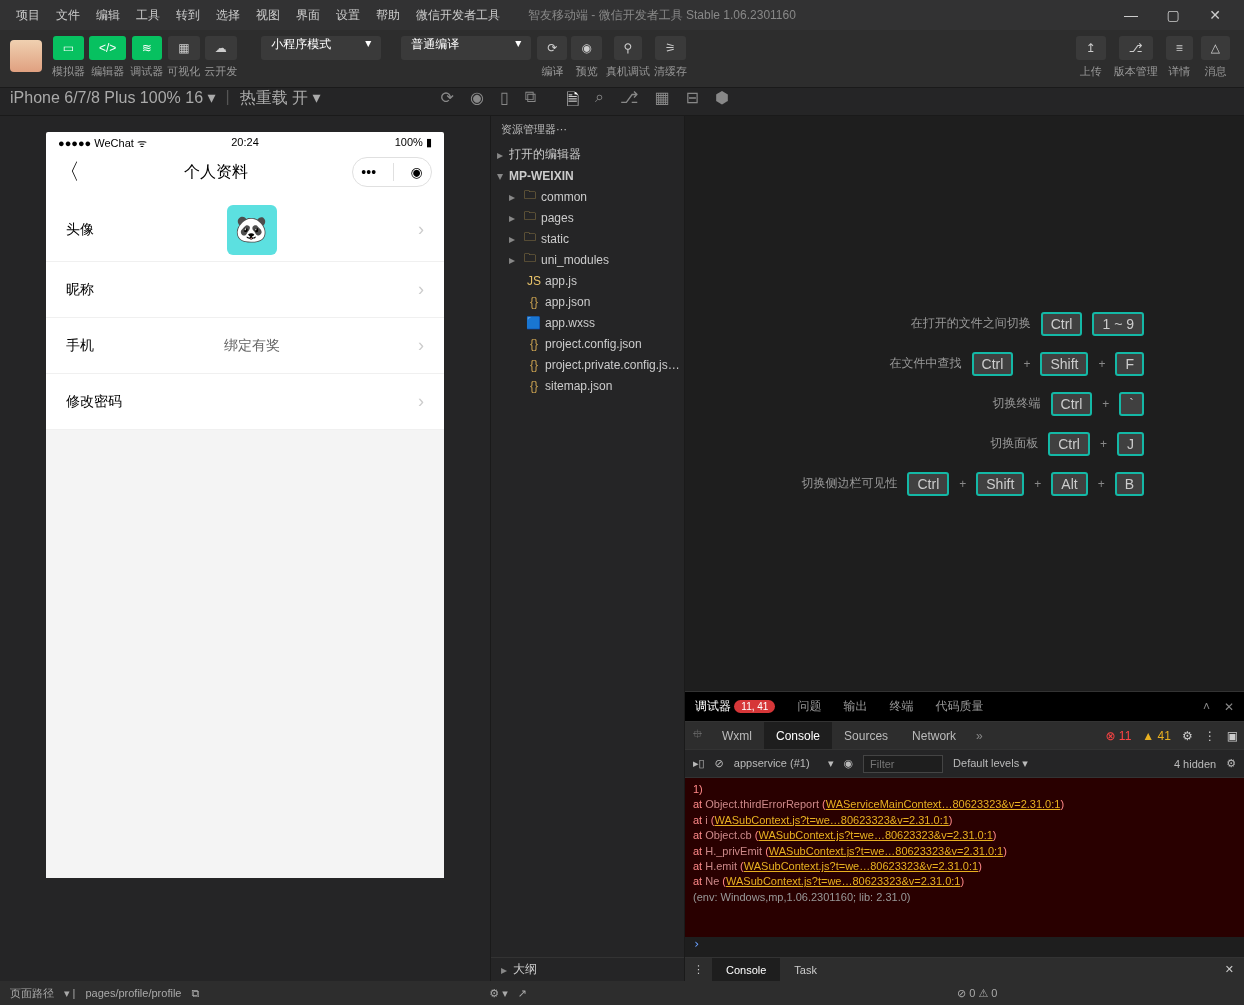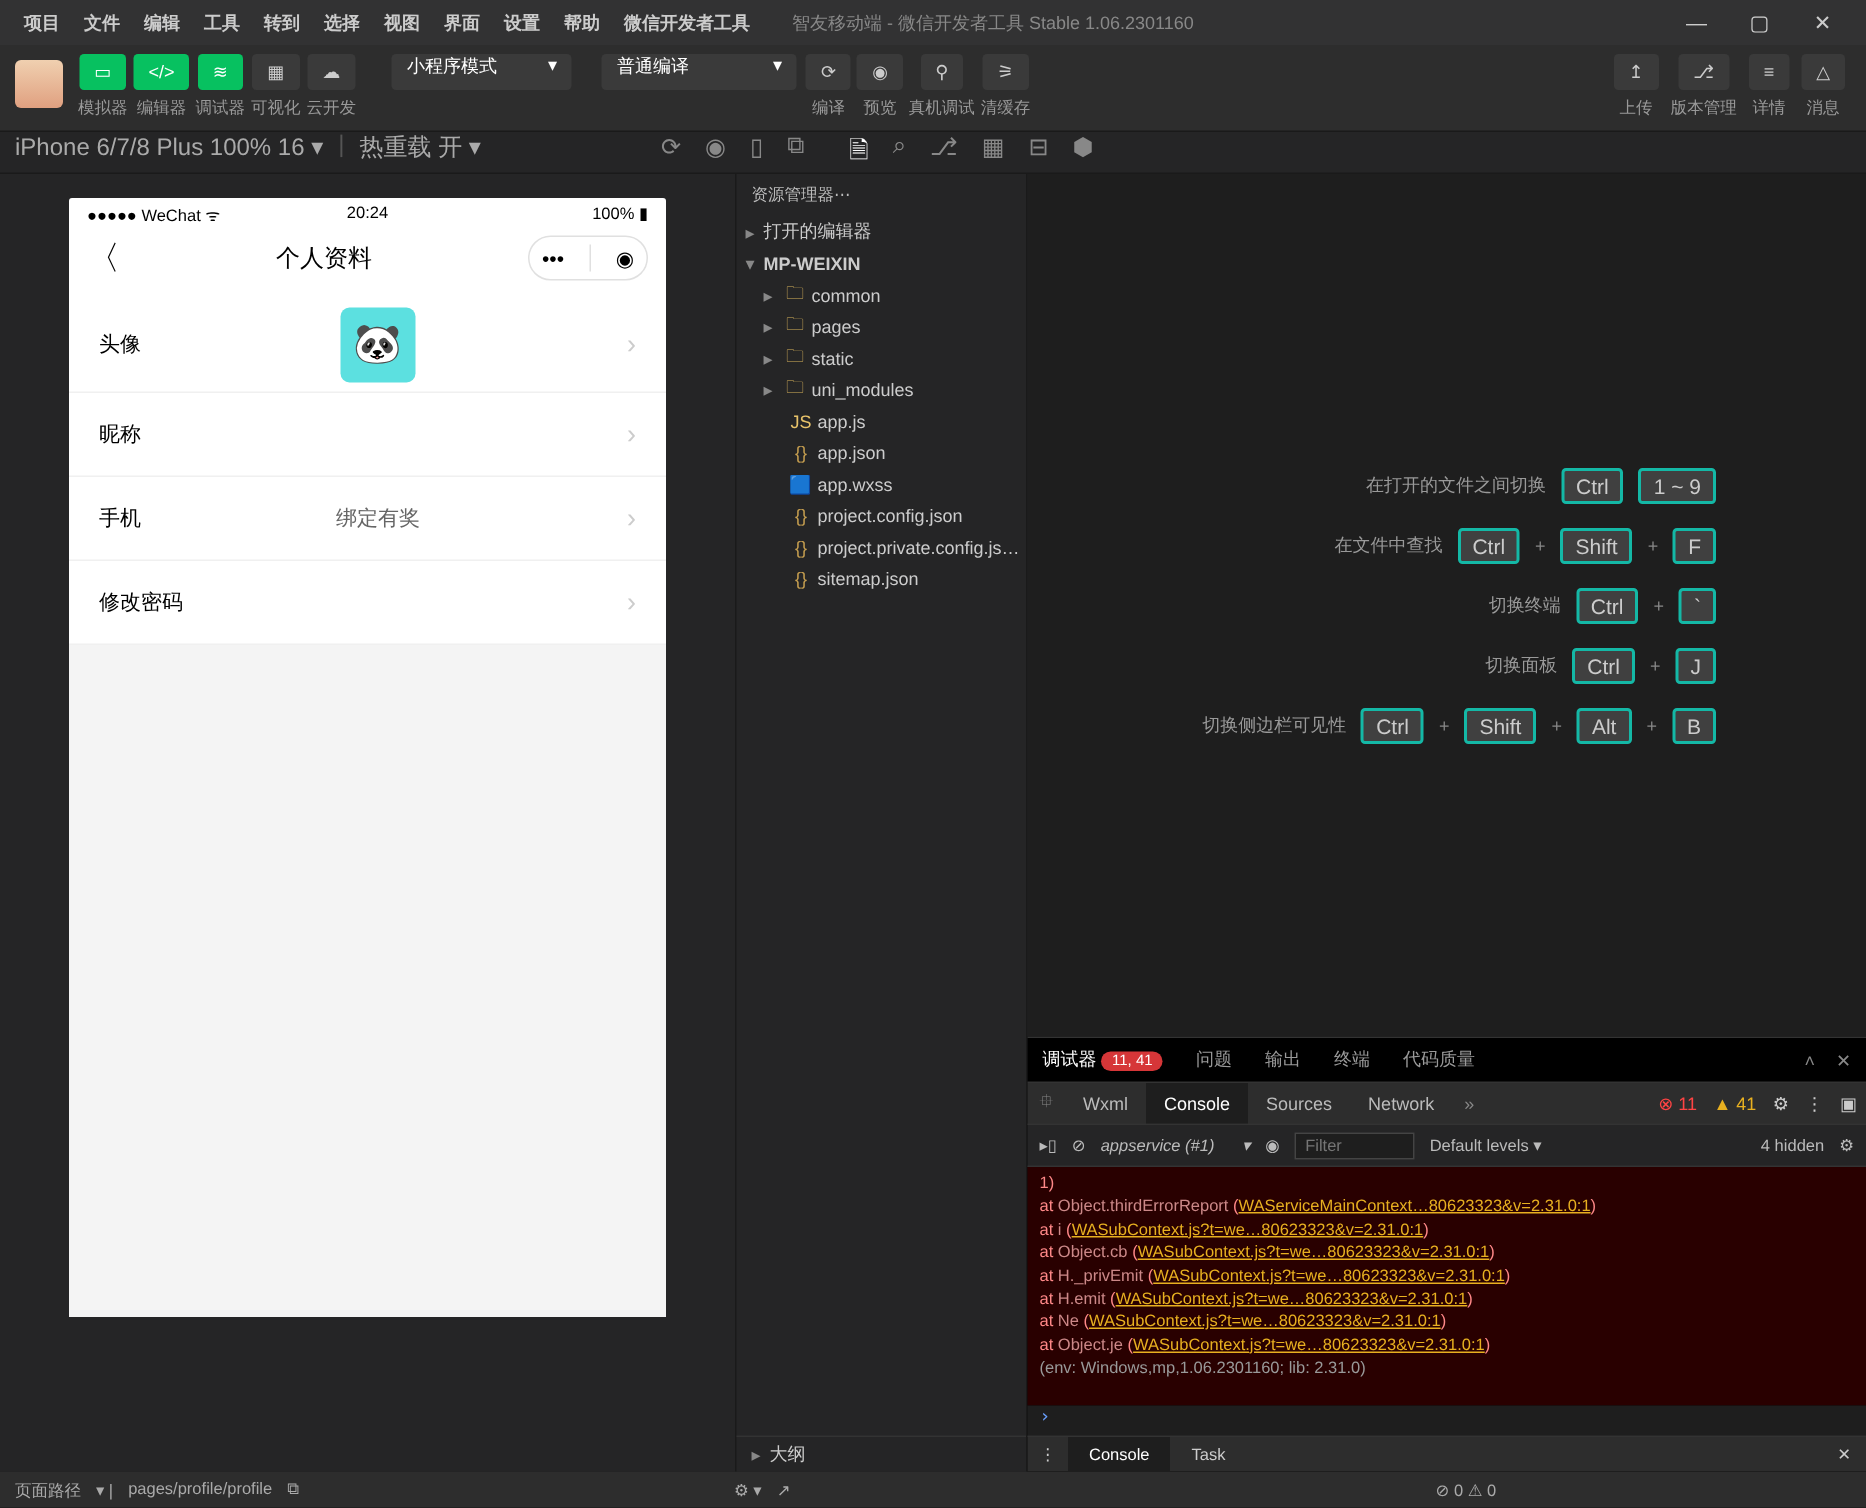--- a/index.html
+++ b/index.html
@@ -1,19 +1,19 @@
 <!DOCTYPE html>
 <html><head>
 <meta charset="utf-8">
 <style>
 * { margin: 0; padding: 0; box-sizing: border-box; font-family: "Microsoft YaHei", Arial, sans-serif; }
 body { background: #1e1e1e; color: #ccc; width: 1244px; height: 1005px; overflow: hidden; font-size: 12px; position: relative; }
 .titlebar { height: 30px; background: #323233; display: flex; align-items: center; padding: 0 8px; }
 .titlebar .menu { display: flex; gap: 0; }
-.titlebar .menu span { padding: 4px 8px; cursor: pointer; color: #ccc; font-weight: bold; }
+.titlebar .menu span { padding: 4px 8px; cursor: pointer; color: #ccc; }
 .titlebar .apptitle { margin-left: 20px; color: #888; }
 .titlebar .wincontrols { margin-left: auto; display: flex; gap: 0; }
 .titlebar .wincontrols div { width: 42px; height: 30px; display: flex; align-items: center; justify-content: center; cursor: pointer; color: #ccc; font-size: 14px; }
 .toolbar { height: 58px; background: #2d2d2d; display: flex; align-items: flex-start; padding: 6px 10px; border-bottom: 1px solid #1a1a1a; }
 .toolbar .avatar { width: 32px; height: 32px; border-radius: 4px; background: linear-gradient(#f0d0b0,#e0a080); margin-right: 10px; margin-top: 4px; }
 .toolbar .grp { display: flex; flex-direction: column; align-items: center; margin-right: 4px; }
 .toolbar .btn { height: 24px; border-radius: 3px; display: flex; align-items: center; justify-content: center; padding: 0 10px; cursor: pointer; font-size: 12px; }
 .toolbar .green { background: #07c160; color: #fff; }
 .toolbar .gray { background: #3a3a3a; color: #ccc; }
 .toolbar .label { font-size: 11px; color: #999; margin-top: 4px; }
@@ -59,21 +59,21 @@
 .debugger .tabs .active { color: #fff; position: relative; }
 .debugger .tabs .badge { background: #d63638; color: #fff; border-radius: 9px; padding: 1px 7px; font-size: 10px; }
 .debugger .tabs .rt { margin-left: auto; display: flex; gap: 14px; color: #888; cursor: pointer; }
 .devtabs { height: 28px; display: flex; align-items: center; background: #2d2d2d; border-bottom: 1px solid #333; font-size: 12px; }
 .devtabs .t { padding: 0 12px; height: 100%; display: flex; align-items: center; cursor: pointer; color: #bbb; }
 .devtabs .t.active { background: #1e1e1e; color: #fff; }
 .devtabs .counts { margin-left: auto; padding-right: 6px; display: flex; gap: 11px; align-items: center; }
 .devtabs .err { color: #f44; } .devtabs .warn { color: #e8b020; }
 .filterbar { height: 28px; display: flex; align-items: center; padding: 0 8px; gap: 10px; background: #252526; border-bottom: 1px solid #333; font-size: 11px; color: #bbb; }
 .filterbar input { background: #1e1e1e; border: 1px solid #444; color: #ccc; padding: 2px 6px; font-size: 11px; width: 80px; }
-.filterbar .ctx { flex: 0 0 auto; font-style: italic; }
+.filterbar .ctx { flex: 0 0 auto; }
 .console { flex: 1; overflow: auto; font-family: Consolas, monospace; font-size: 11px; background: #290000; padding: 4px 8px; color: #f88; line-height: 1.4; }
 .console .at { color: #f88; } .console .fn { color: #c88; } .console .link { color: #e8b020; text-decoration: underline; }
 .console .env { color: #999; }
 .prompt { height: 20px; background: #1e1e1e; color: #6aa0ff; padding-left: 8px; font-family: Consolas, monospace; }
 .bottomtabs { height: 24px; background: #2d2d2d; display: flex; align-items: center; font-size: 11px; border-top: 1px solid #333; }
 .bottomtabs .t { padding: 0 14px; height: 100%; display: flex; align-items: center; cursor: pointer; }
 .bottomtabs .t.active { background: #1e1e1e; color: #fff; }
 .statusbar { height: 24px; background: #2d2d2d; display: flex; align-items: center; padding: 0 10px; color: #aaa; font-size: 11px; gap: 10px; }
 .statusbar .rt { margin-left: 420px; }
 .plus { color: #888; }
@@ -344,21 +344,20 @@
         <span>⚙</span>
       </div>
       <div class="console" id="console">
           <div>1)</div>
           <div><span class="at">    at </span><span class="fn">Object.thirdErrorReport</span> (<span class="link">WAServiceMainContext…80623323&amp;v=2.31.0:1</span>)</div>
           <div><span class="at">    at </span><span class="fn">i</span> (<span class="link">WASubContext.js?t=we…80623323&amp;v=2.31.0:1</span>)</div>
           <div><span class="at">    at </span><span class="fn">Object.cb</span> (<span class="link">WASubContext.js?t=we…80623323&amp;v=2.31.0:1</span>)</div>
           <div><span class="at">    at </span><span class="fn">H._privEmit</span> (<span class="link">WASubContext.js?t=we…80623323&amp;v=2.31.0:1</span>)</div>
           <div><span class="at">    at </span><span class="fn">H.emit</span> (<span class="link">WASubContext.js?t=we…80623323&amp;v=2.31.0:1</span>)</div>
           <div><span class="at">    at </span><span class="fn">Ne</span> (<span class="link">WASubContext.js?t=we…80623323&amp;v=2.31.0:1</span>)</div>
-          <div><span class="at">    at </span><span class="fn">Object.je</span> (<span class="link">WASubContext.js?t=we…80623323&amp;v=2.31.0:1</span>)</div>
           <div><span class="env">(env: Windows,mp,1.06.2301160; lib: 2.31.0)</span></div>
         </div>
       <div class="prompt">›</div>
       <div class="bottomtabs">
         <span style="padding:0 8px">⋮</span>
         <span class="t active">Console</span>
         <span class="t">Task</span>
         <span style="margin-left:auto;padding-right:10px;cursor:pointer">✕</span>
       </div>
     </div>

